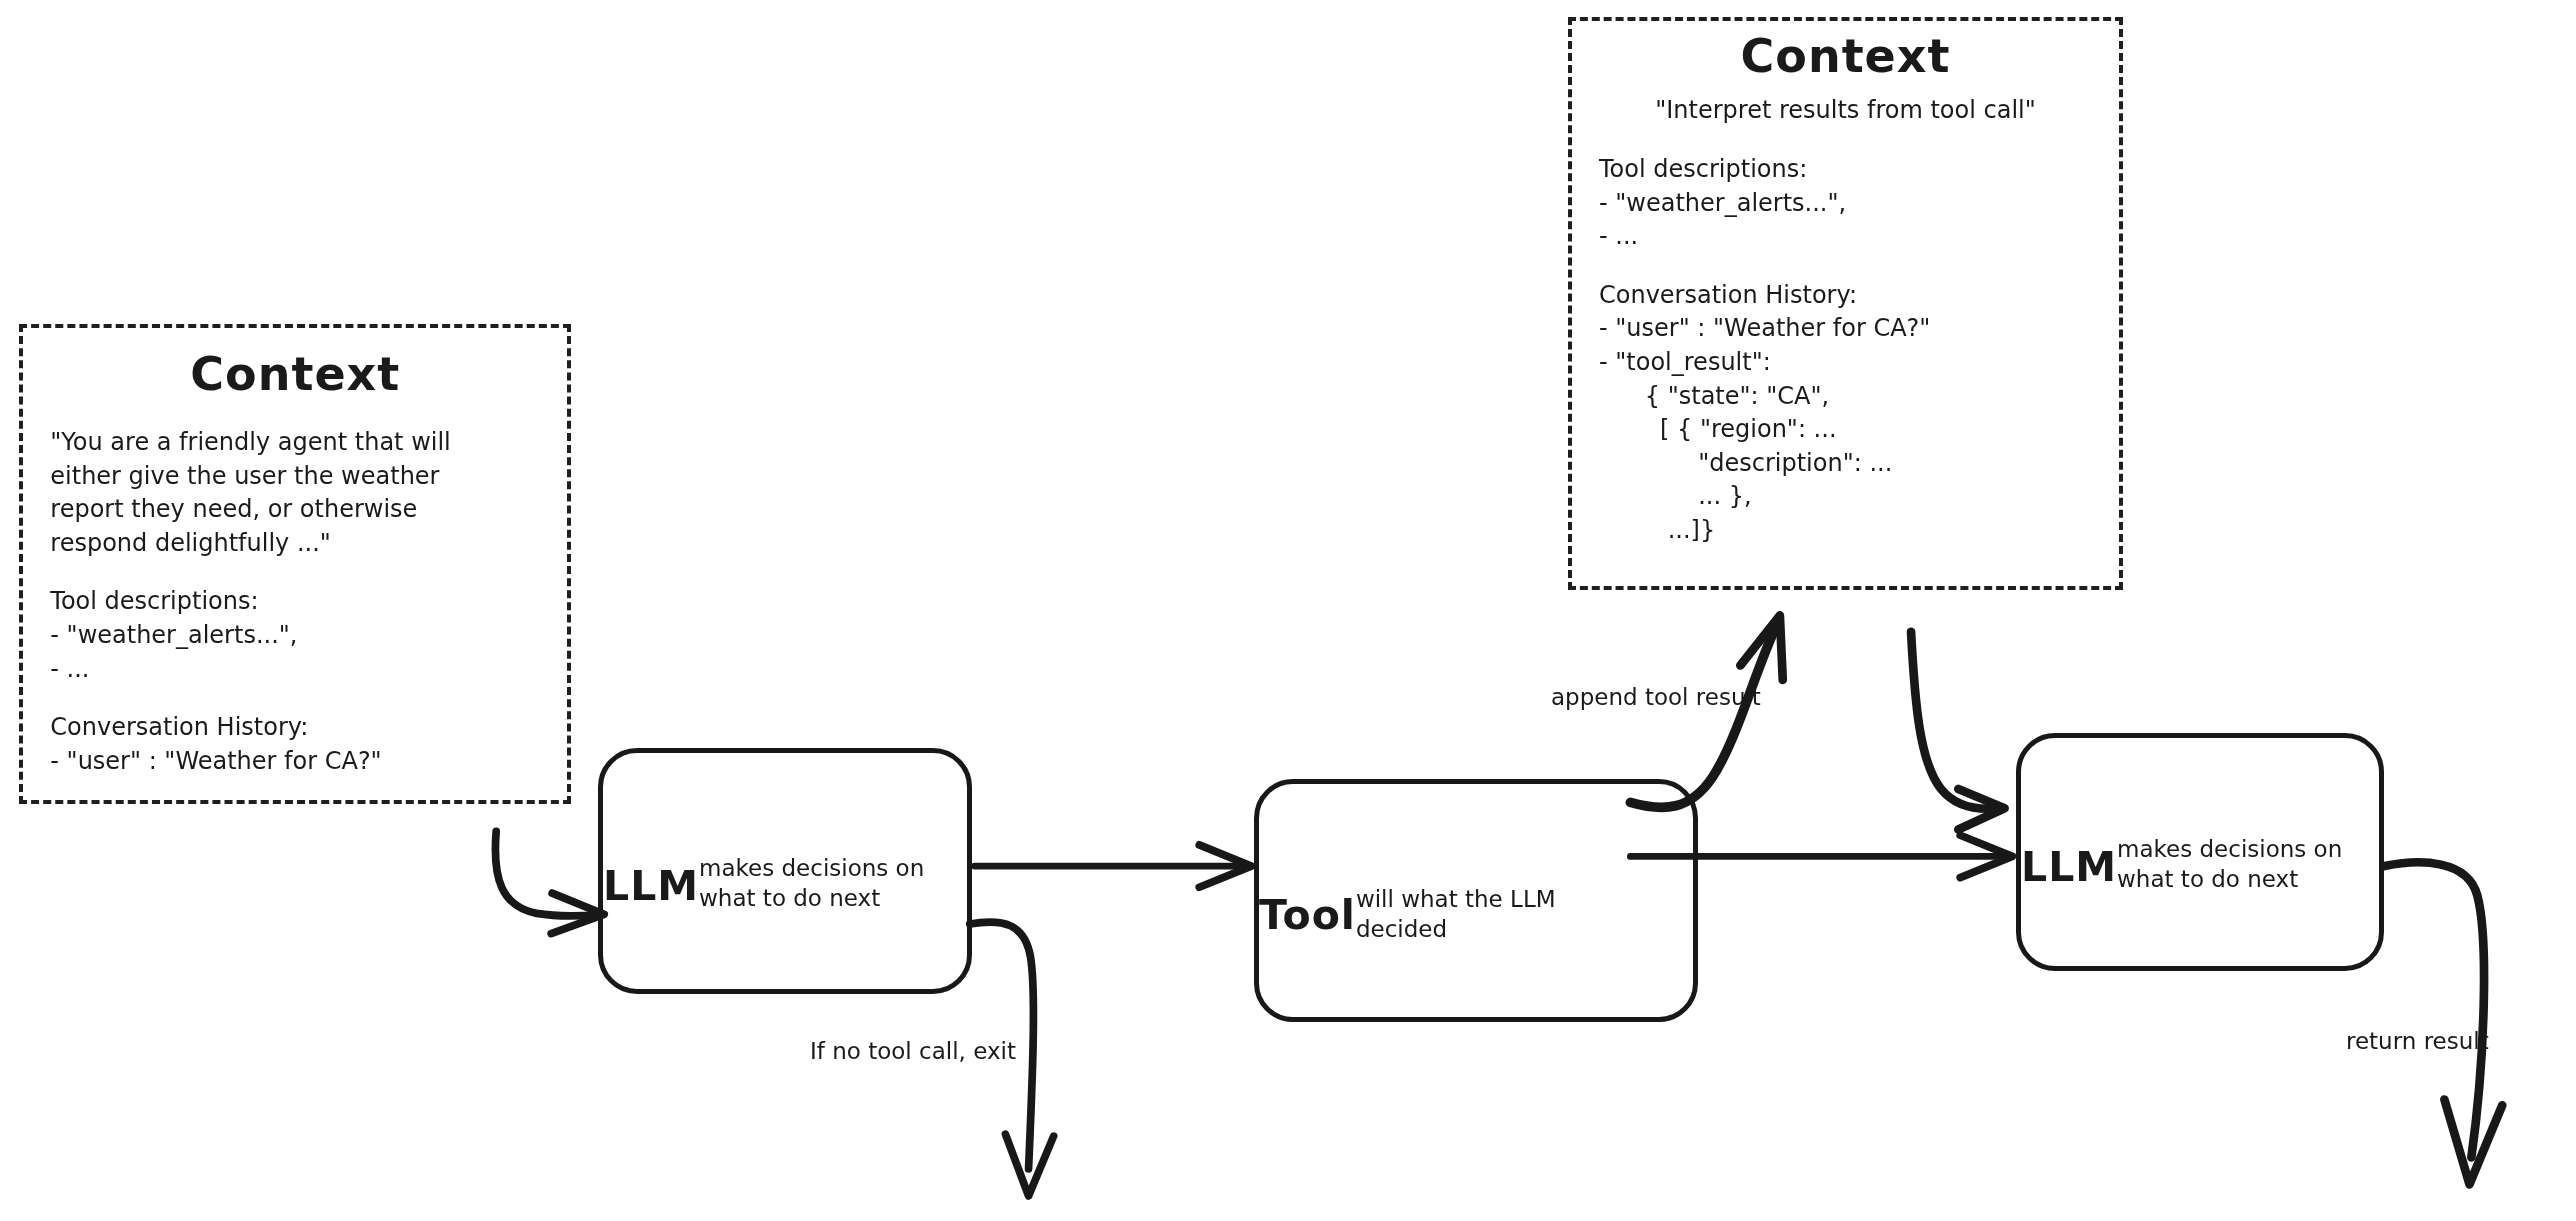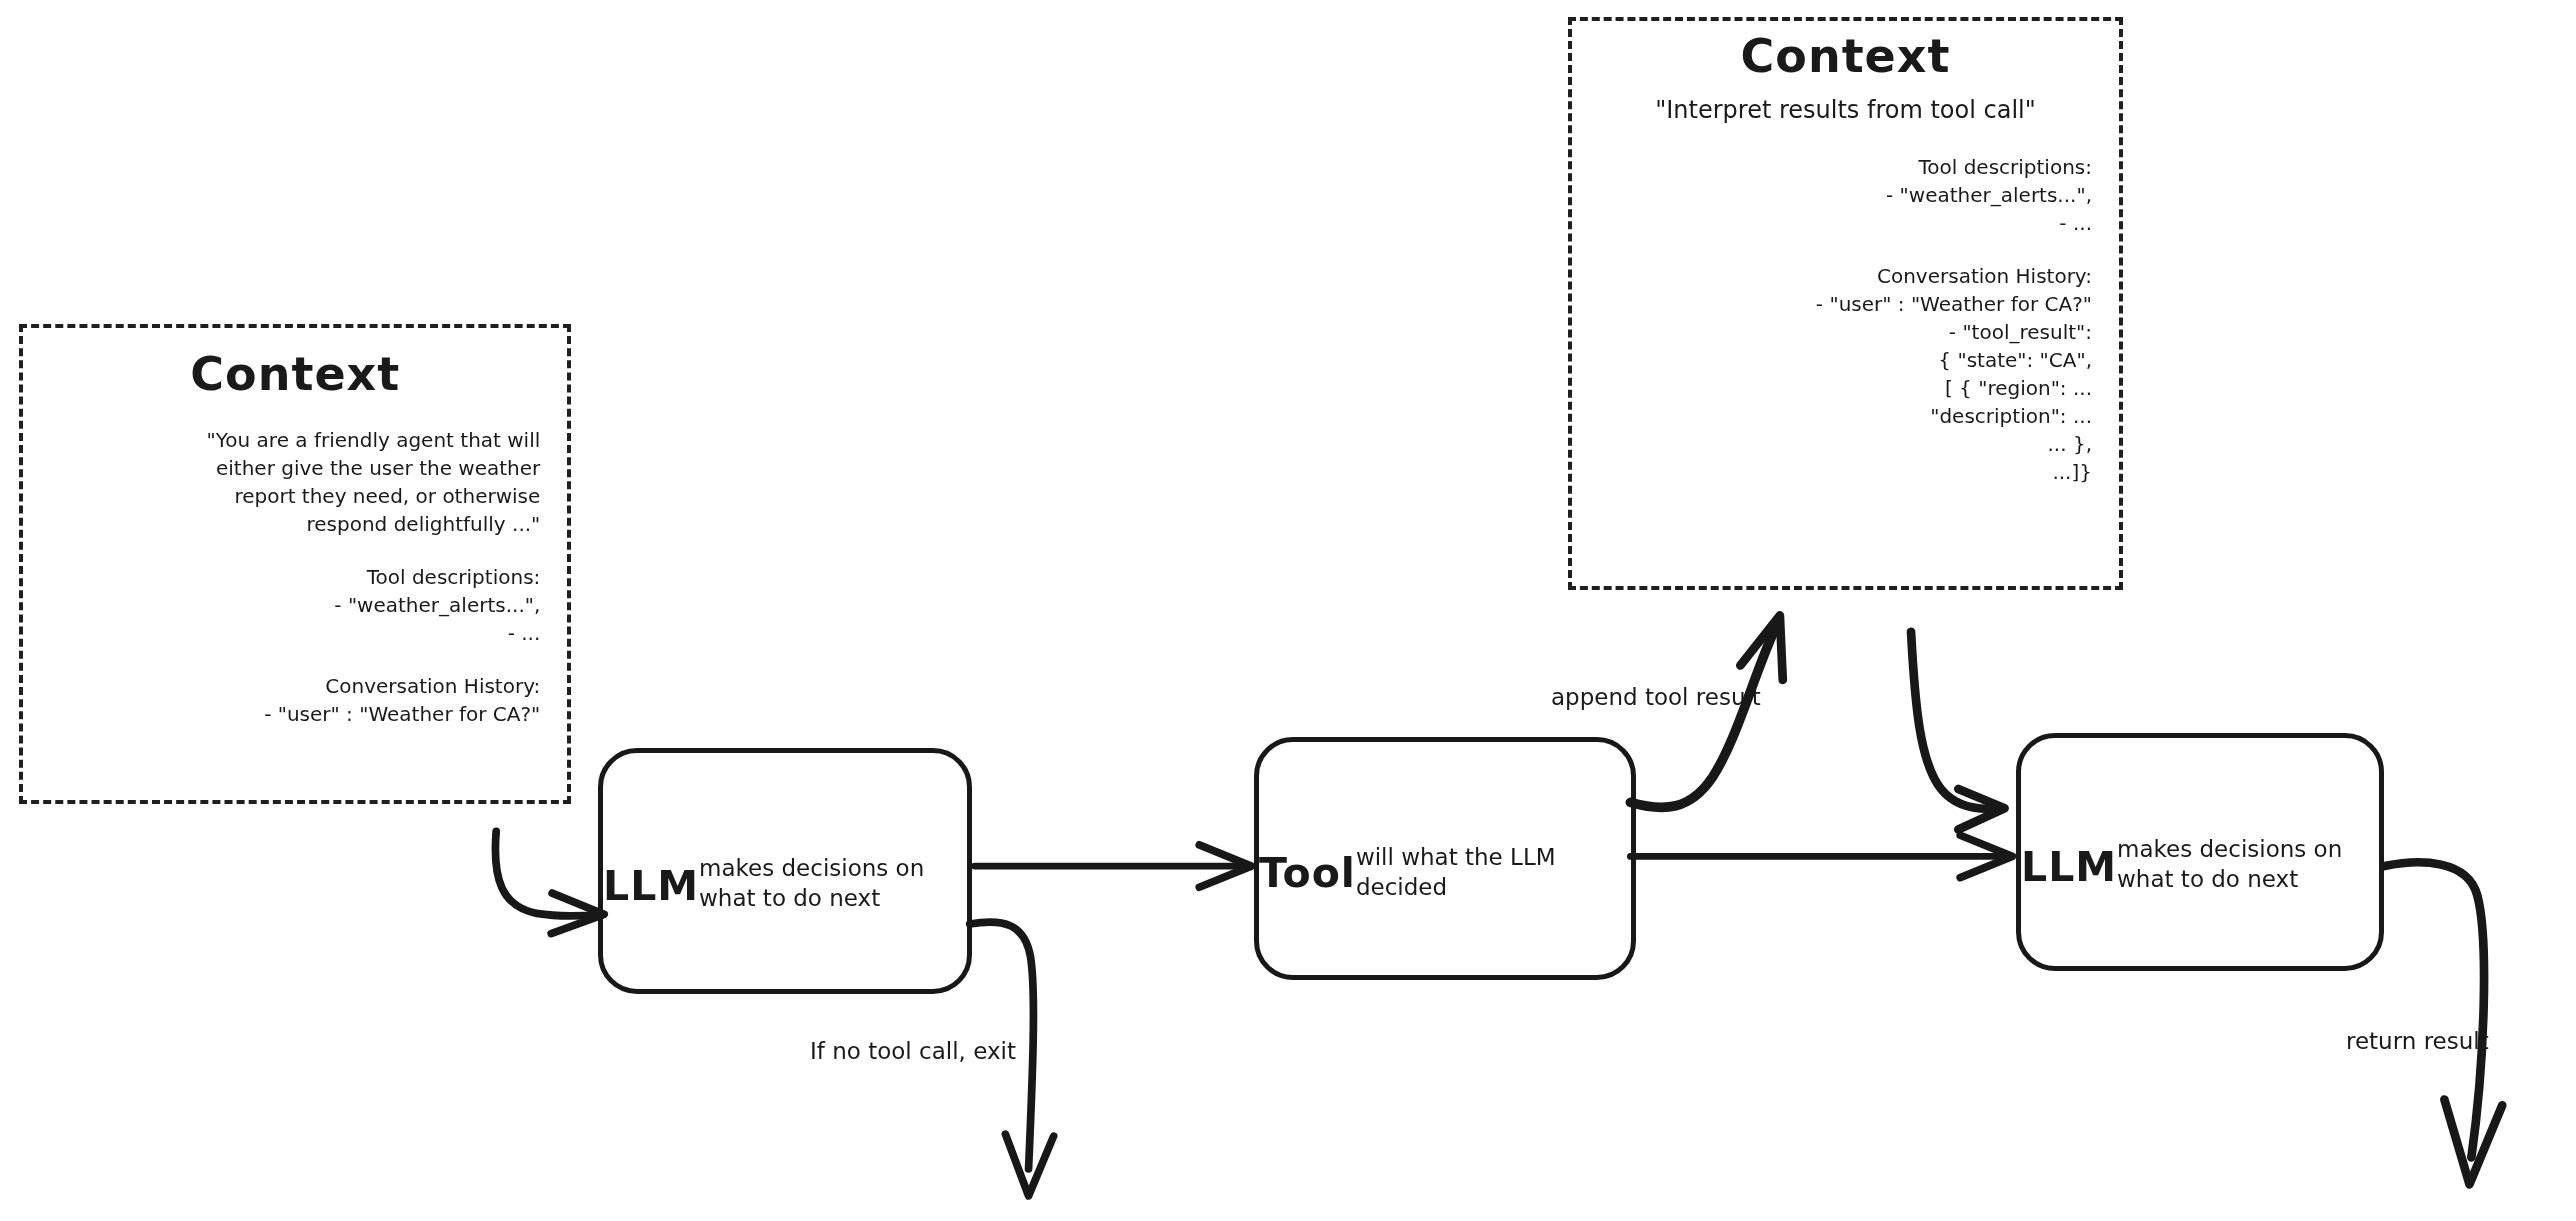--- a/index.html
+++ b/index.html
@@ -25,24 +25,23 @@
     background: transparent;
   }
   .ctx-title {
     text-align: center;
     font-size: 46px;
     font-weight: 700;
     letter-spacing: 1px;
     line-height: 1;
   }
   .ctx-body {
-    font-size: 20px;
+    font-size: 24px;
     line-height: 1.40;
     white-space: pre-wrap;
-    text-align: right;
   }
   .ctx-body.indented {
     white-space: pre;
   }
   .ctx-gap { height: 25px; }
 
   #context-left {
     left: 19.3px;
     top: 324px;
     width: 552px;
@@ -79,21 +78,21 @@
   }
   .node-sub {
     font-size: 23px;
     line-height: 1.30;
     margin-top: 25px;
     text-align: left;
     white-space: pre-line;
   }
 
   #node-llm-1 { left: 598px; top: 748px; width: 374px; height: 246px; }
-  #node-tool  { left: 1254px; top: 737px; width: 382px; height: 243px; }
+  #node-tool  { left: 1254px; top: 779px; width: 444px; height: 243px; }
   #node-llm-2 { left: 2016px; top: 733px; width: 368px; height: 238px; }
 
   #node-tool .node-sub { margin-top: 29px; }
 
   
   .edge-label {
     position: absolute;
     font-size: 23px;
     line-height: 1;
     white-space: nowrap;

